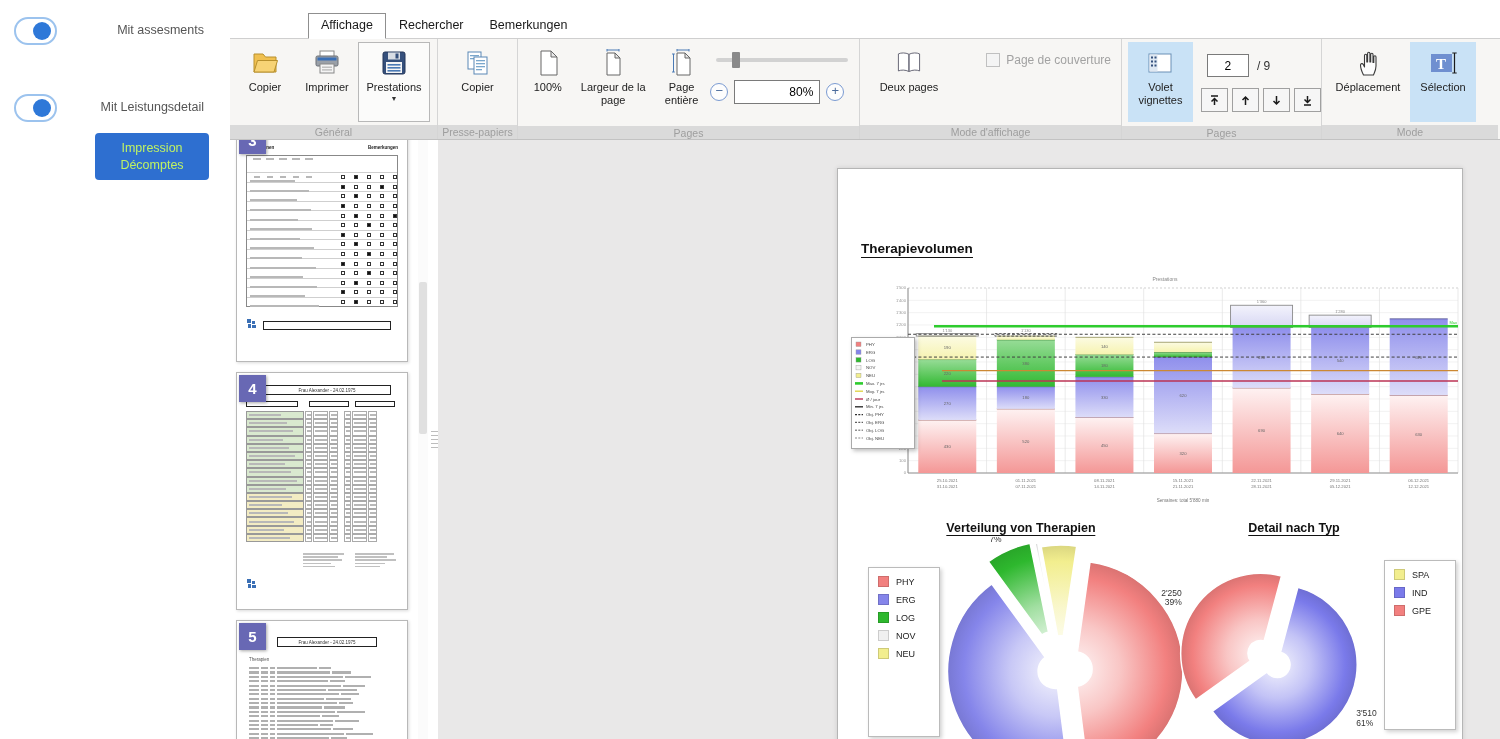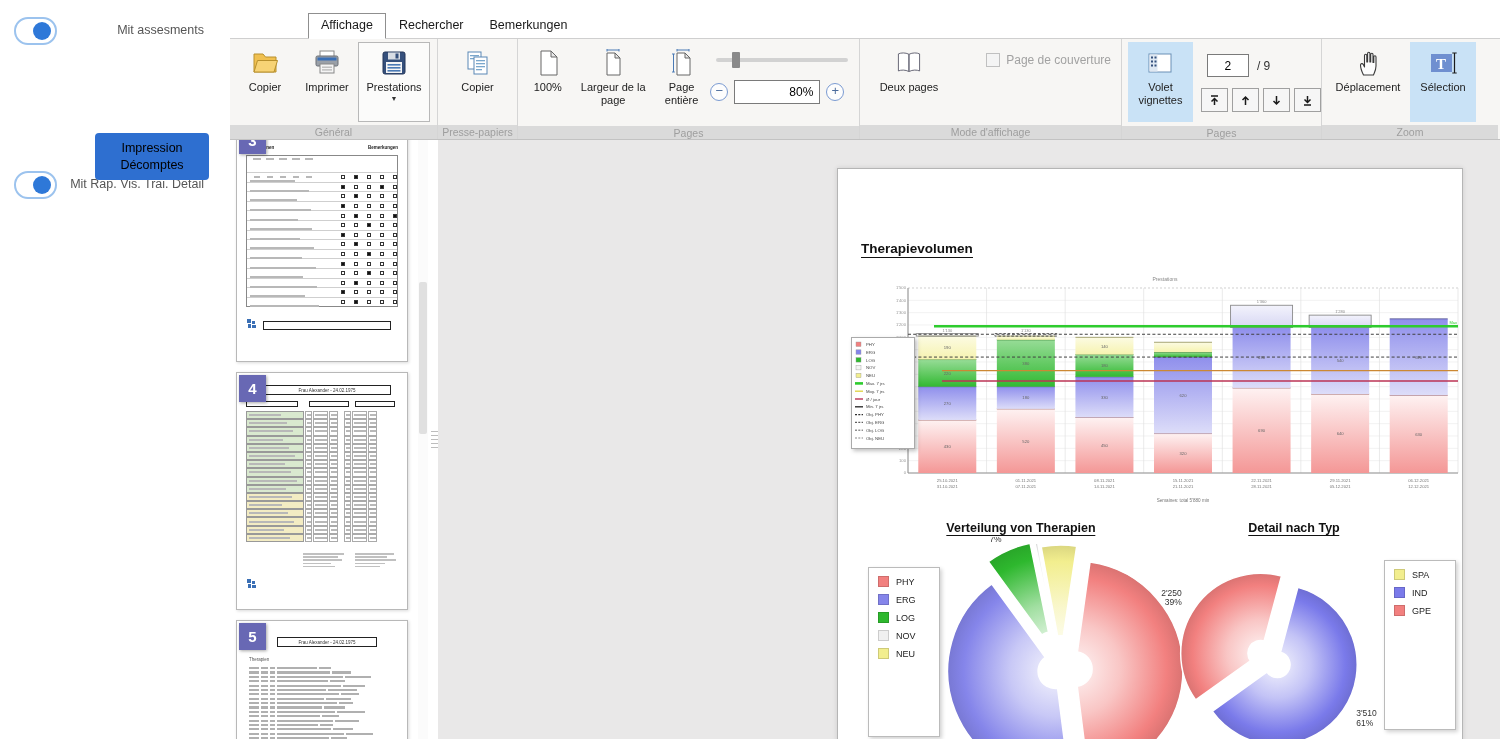--- a/index.html
+++ b/index.html
@@ -5,21 +5,21 @@
   * { box-sizing: border-box; margin: 0; padding: 0; }
   html,body { width:1500px; height:739px; overflow:hidden; font-family:"Liberation Sans",sans-serif; background:#fff; }
   #app { position:relative; width:1500px; height:739px; background:#e9e8e8; }
 
   
   .sidebar { position:absolute; left:0; top:0; width:230px; height:739px; background:#fff; z-index:5; }
   .toggle-row { position:absolute; left:0; width:230px; height:30px; }
   .switch { position:absolute; left:14px; top:0; width:43px; height:28px; border:2px solid #9cc3ee; border-radius:15px; background:#fff; cursor:pointer; }
   .knob { position:absolute; right:4px; top:3px; width:18px; height:18px; border-radius:50%; background:#2e78d8; }
   .toggle-label { position:absolute; right:26px; top:6px; font-size:12.5px; color:#555; white-space:nowrap; }
-  .print-btn { position:absolute; left:95px; top:133px; width:114px; height:47px; background:#2e6fd0; border:none; border-radius:4px; color:#000000; font-size:12.5px; line-height:1.35; font-family:"Liberation Sans",sans-serif; cursor:pointer; }
+  .print-btn { position:absolute; left:95px; top:133px; width:114px; height:47px; background:#2e6fd0; border:none; border-radius:4px; color:#bef264; font-size:12.5px; line-height:1.35; font-family:"Liberation Sans",sans-serif; cursor:pointer; }
 
   
   .ribbon { position:absolute; left:230px; top:0; width:1270px; height:140px; background:#fff; z-index:4; }
   .tabstrip { position:absolute; left:0; top:13px; width:100%; height:25px; padding-left:78px; display:flex; }
   .rtab { padding:4px 12px 3px; font-size:12.5px; color:#1a1a1a; cursor:pointer; border:1px solid transparent; }
   .rtab.active { background:#fff; border:1px solid #8f8f8f; border-bottom-color:#fff; position:relative; z-index:2; margin-bottom:-1px; }
   .ribbon-body { position:absolute; left:0; top:38px; width:100%; height:102px; background:#f7f6f4; border-top:1px solid #cfcfcf; border-bottom:1px solid #c2c2c2; display:flex; }
   .rgroup { height:100%; display:flex; flex-direction:column; border-right:1px solid #d5d5d5; }
   .rg-items { flex:1; display:flex; align-items:flex-start; padding:3px 4px 0; position:relative; }
   .rg-caption { height:14px; background:#dadada; color:#9e9e9e; font-size:10.5px; text-align:center; line-height:14px; overflow:hidden; }
@@ -97,25 +97,25 @@
 
 <div id="app">
 
   <aside class="sidebar">
     <div class="toggle-row" style="top:17px;">
       <span class="switch">
           <span class="knob"></span>
         </span>
       <span class="toggle-label">Mit assesments</span>
     </div>
-    <div class="toggle-row" style="top:171px;">
+    <div class="toggle-row" style="top:94px;">
       <span class="switch">
           <span class="knob"></span>
         </span>
-      <span class="toggle-label">Mit Rap. Vis. Trai. Detail</span>
+      <span class="toggle-label">Mit Leistungsdetail</span>
     </div>
     <button class="print-btn">
       <span>Impression</span><br>
       <span>Décomptes</span>
     </button>
   </aside>
 
   <header class="ribbon">
     <nav class="tabstrip">
       <span class="rtab active">Affichage</span>
@@ -296,21 +296,21 @@
           </div>
           <div class="bigbtn hl" style="width:66px;">
             <span class="icon30"><svg viewBox="0 0 30 30" width="30" height="30">
                   <rect x="3" y="6" width="21" height="18" fill="#6f8fd0"></rect>
                   <text x="13" y="20.5" font-size="15" font-family="Liberation Serif, serif" font-weight="bold" fill="#fff" text-anchor="middle">T</text>
                   <path d="M26.5 5 V25 M24.3 5 H28.7 M24.3 25 H28.7" stroke="#1a1a1a" stroke-width="1.2" fill="none"></path>
                 </svg></span>
             <span class="blabel">Sélection</span>
           </div>
         </div>
-        <div class="rg-caption">Zoom</div>
+        <div class="rg-caption">Mode</div>
       </div>
 
     </div>
   </header>
 
   <div class="workspace">
     <div class="thumbpanel">
       <div>
           <div class="thumb" style="top: -16px; height: 238px;">
             <span class="badge">3</span>

